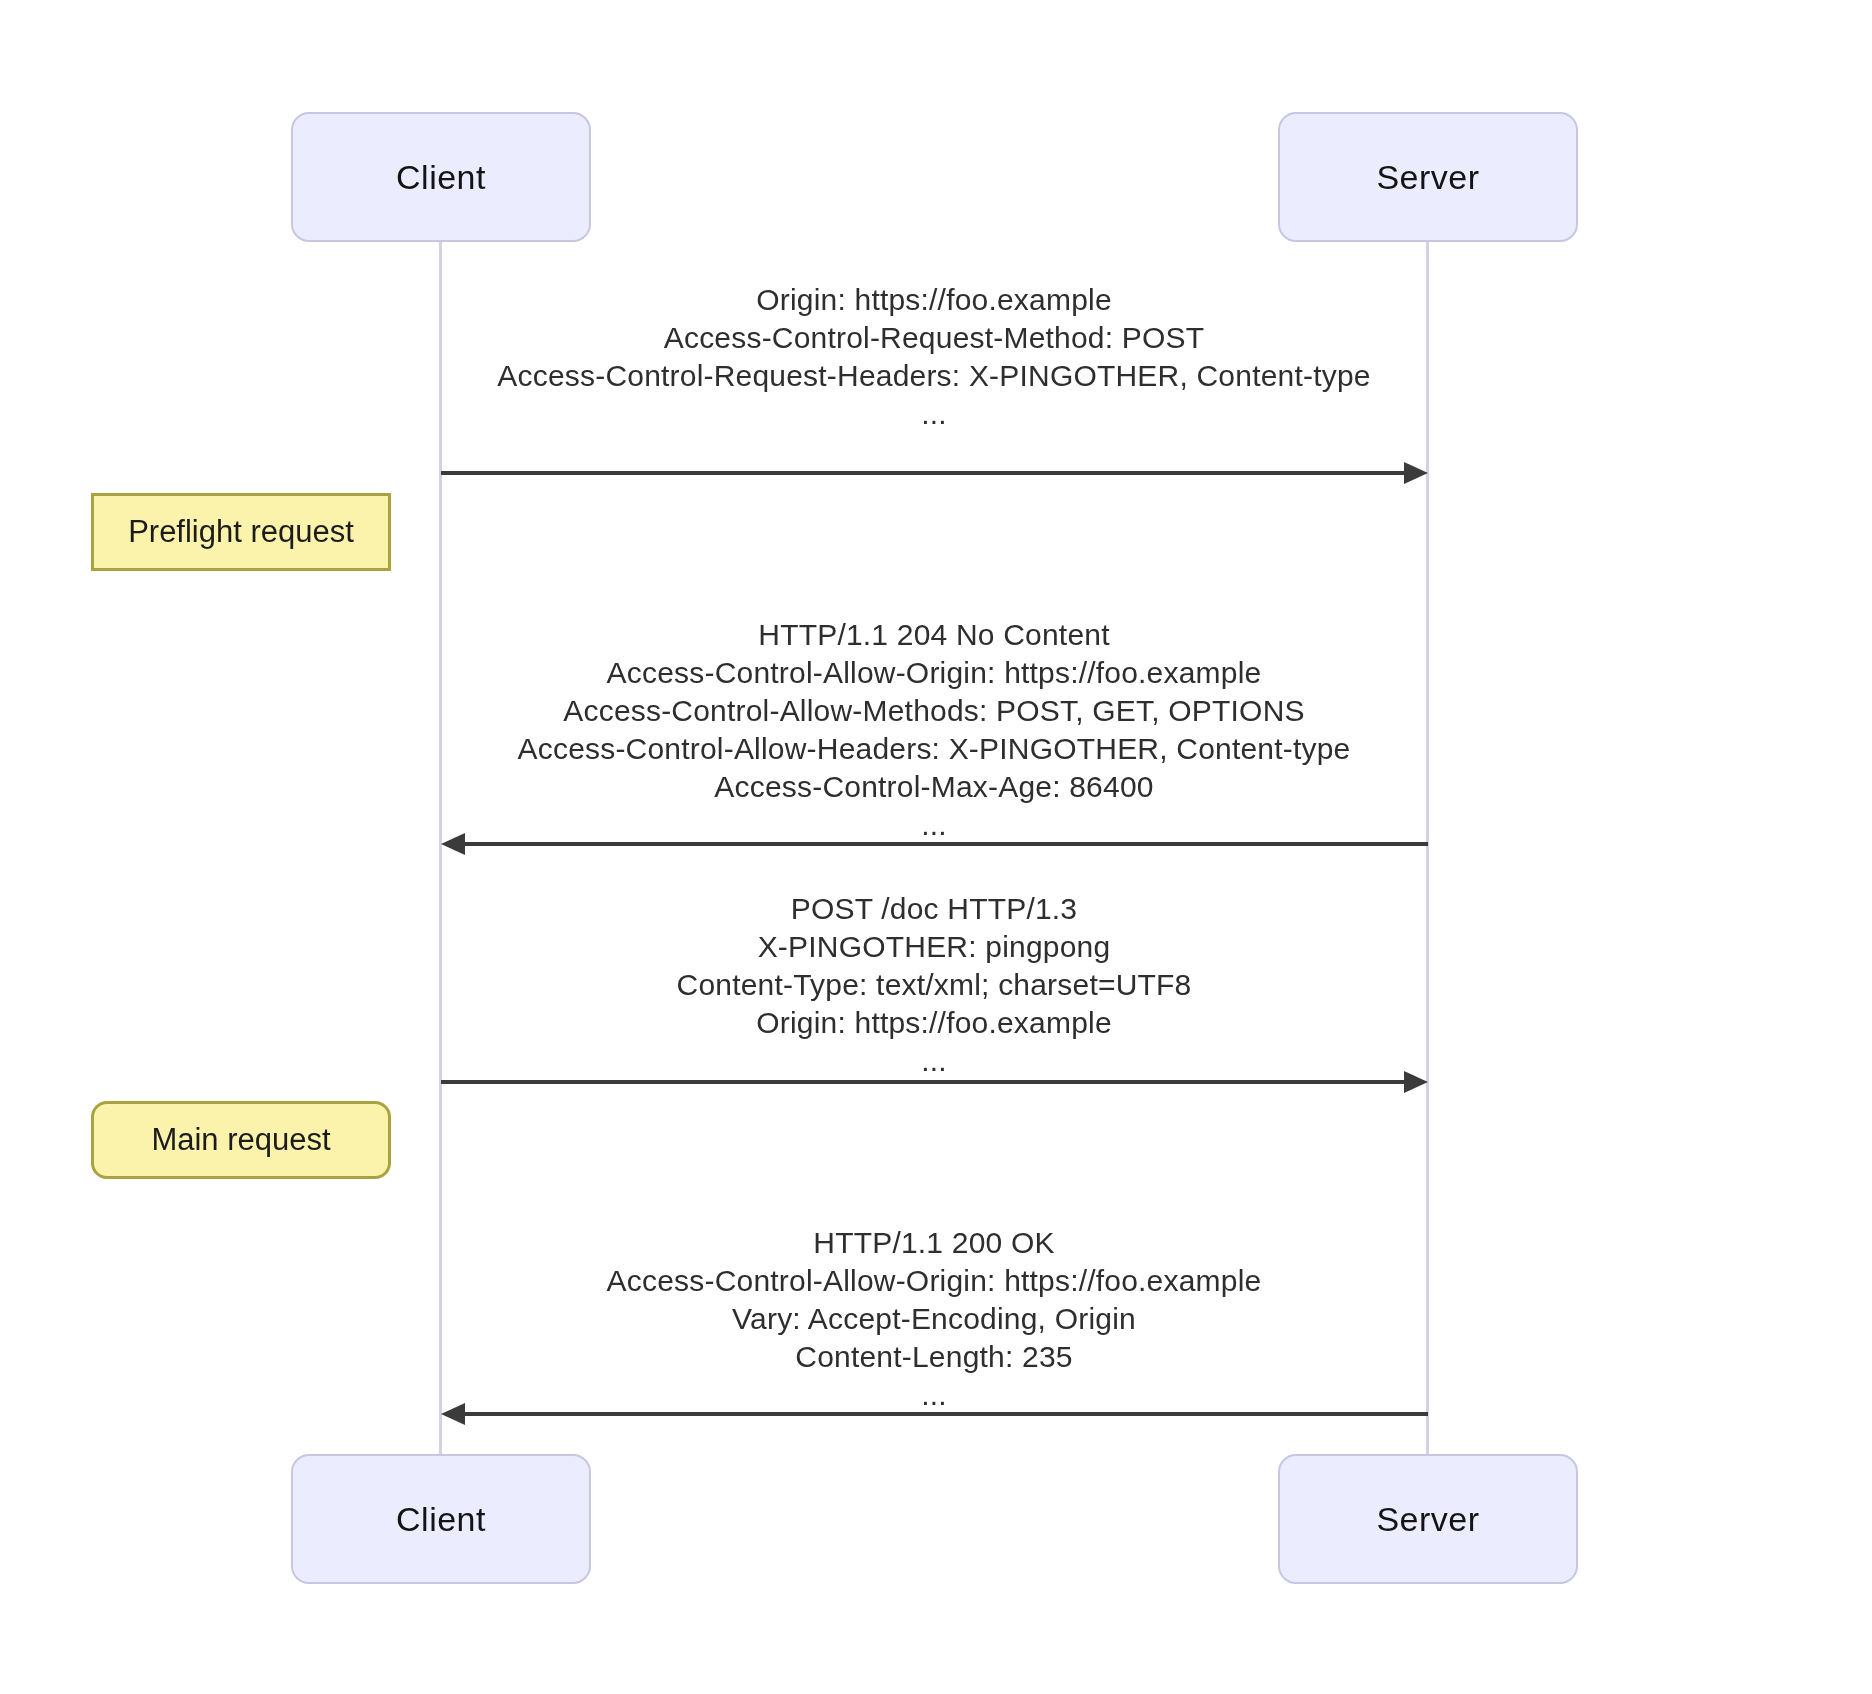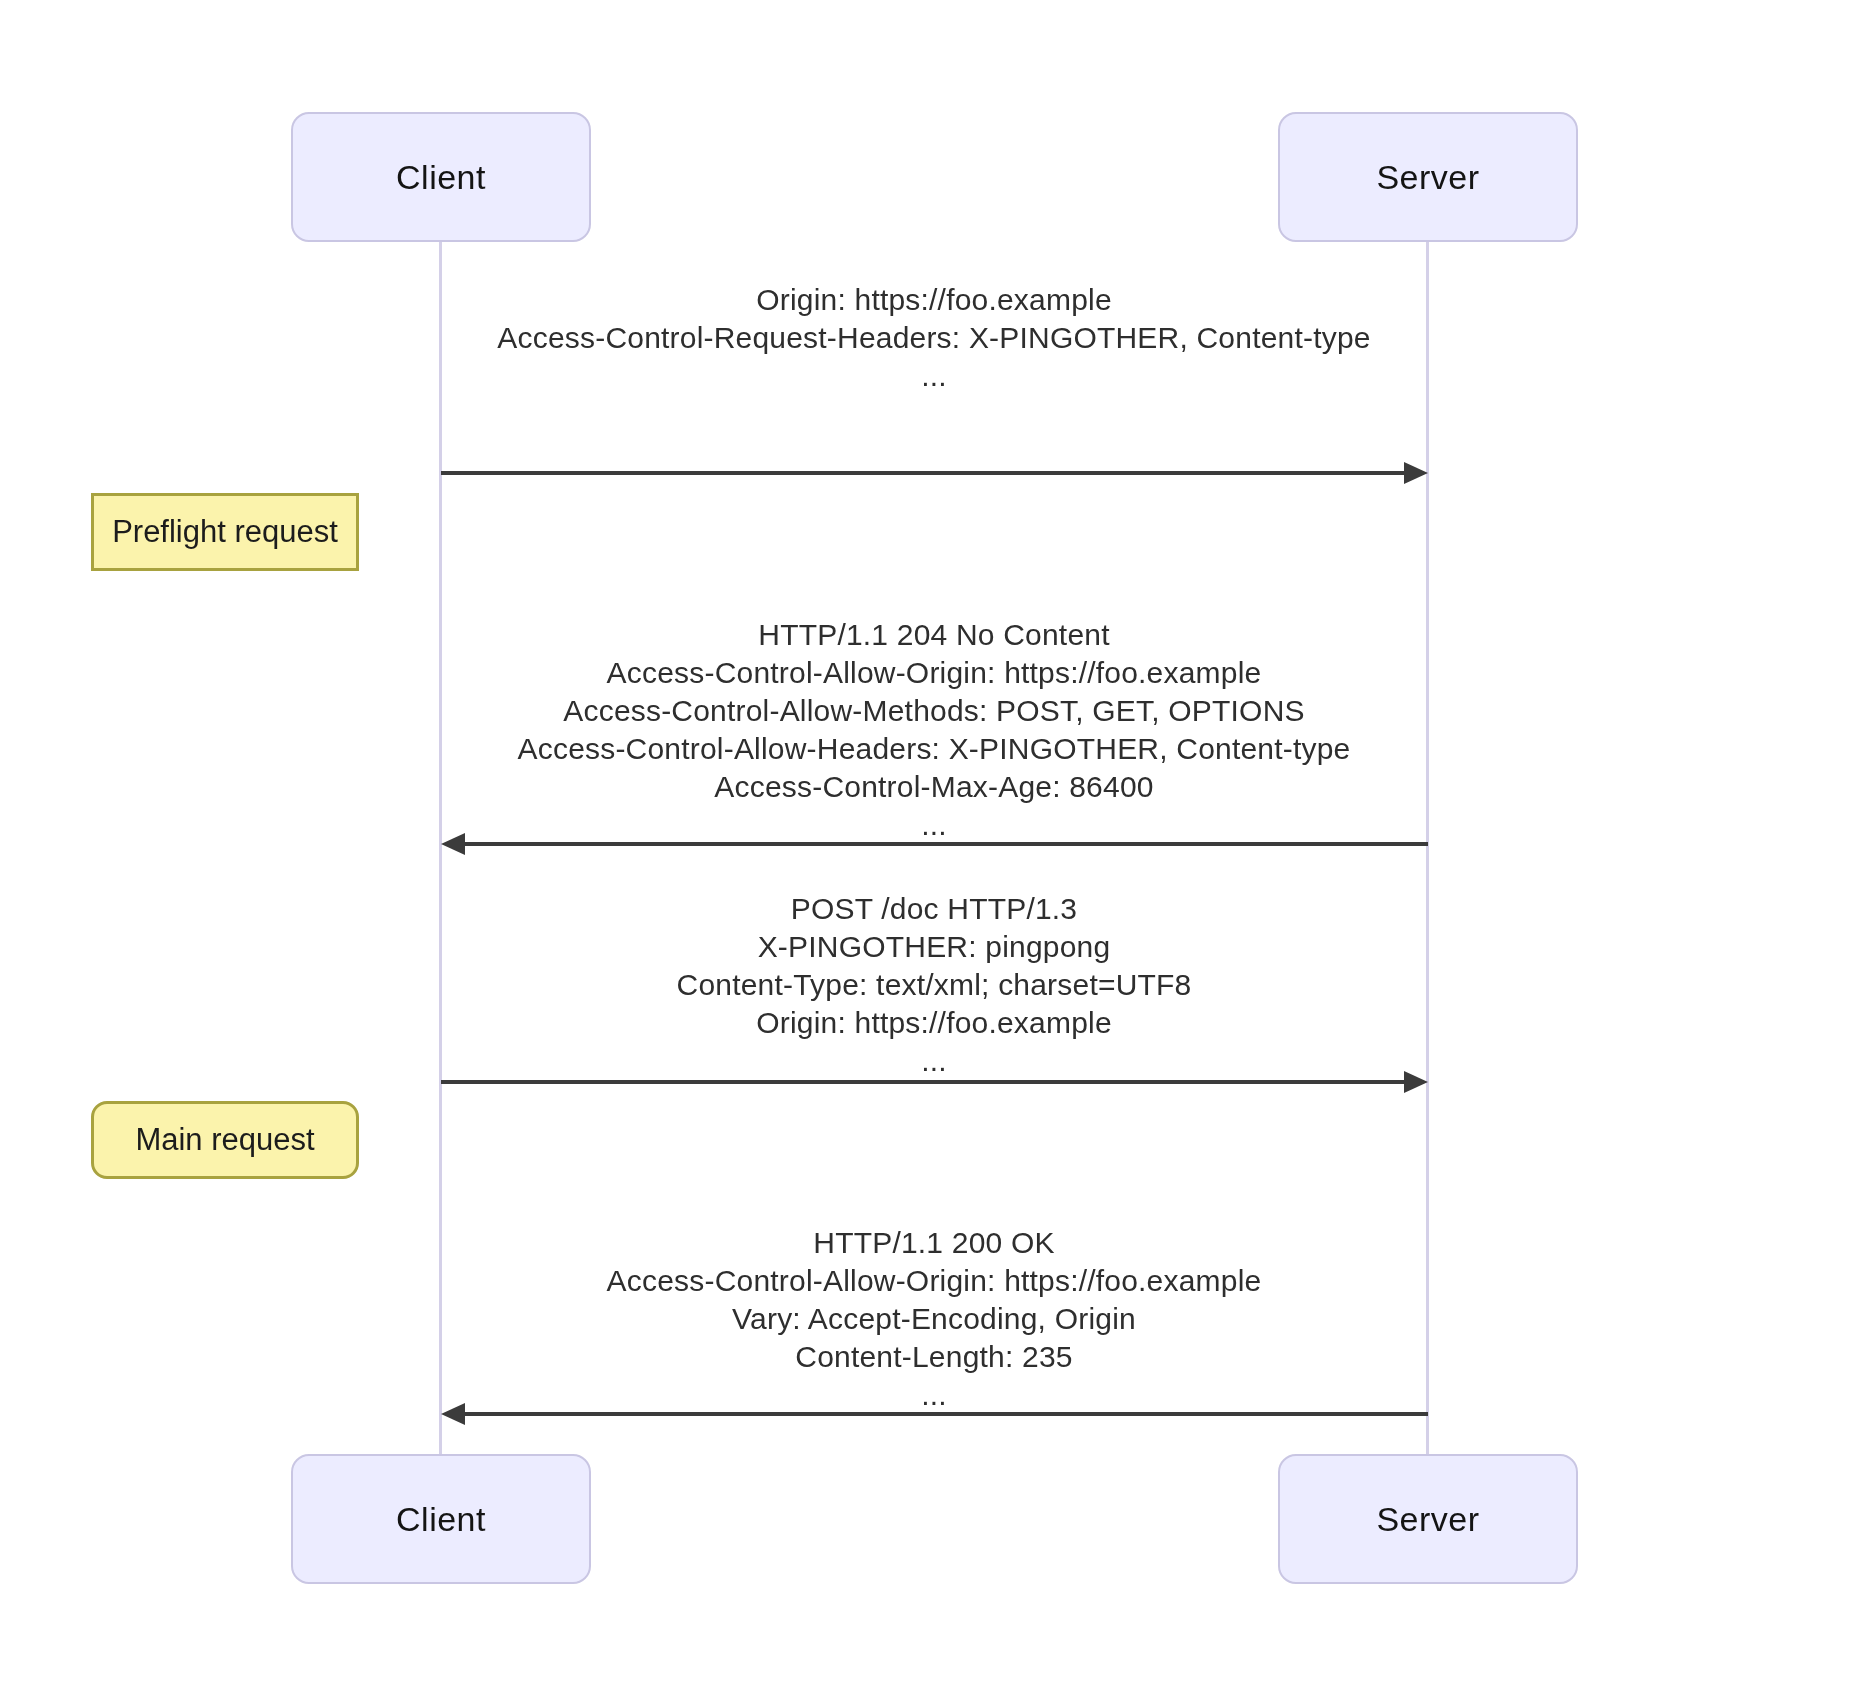--- a/index.html
+++ b/index.html
@@ -84,21 +84,21 @@
   .a2-line { left: 465px;  top: 842px; }
   .a2-head { left: 441px;  top: 833px; }
   .a3-line { left: 441px;  top: 1080px; }
   .a3-head { left: 1404px; top: 1071px; }
   .a4-line { left: 465px;  top: 1412px; }
   .a4-head { left: 441px;  top: 1403px; }
   
   .note-box {
     position: absolute;
     left: 91px;
-    width: 268px;
+    width: 300px;
     height: 78px;
     background: #fbf3ac;
     border: 3px solid #a8a23f;
     box-sizing: border-box;
     display: flex;
     align-items: center;
     justify-content: center;
   }
   .note-1 { top: 493px; }
   .note-2 { top: 1101px; border-radius: 16px; }
@@ -127,20 +127,21 @@
   </div>
   <div class="actor-box actor-server-top">
     <span class="actor-label">Server</span>
   </div>
 
   <div class="lifeline lifeline-client"></div>
   <div class="lifeline lifeline-server"></div>
 
   <div class="msg-text msg-1">
     <span class="msg-line">Origin: https://foo.example</span>
+    <span class="msg-line">Access-Control-Request-Method: POST</span>
     <span class="msg-line">Access-Control-Request-Headers: X-PINGOTHER, Content-type</span>
     <span class="msg-line">...</span>
   </div>
   <div class="arrow-line a1-line"></div>
   <div class="arrow-head head-right a1-head"></div>
 
   <div class="note-box note-1">
     <span class="note-label">Preflight request</span>
   </div>
 

